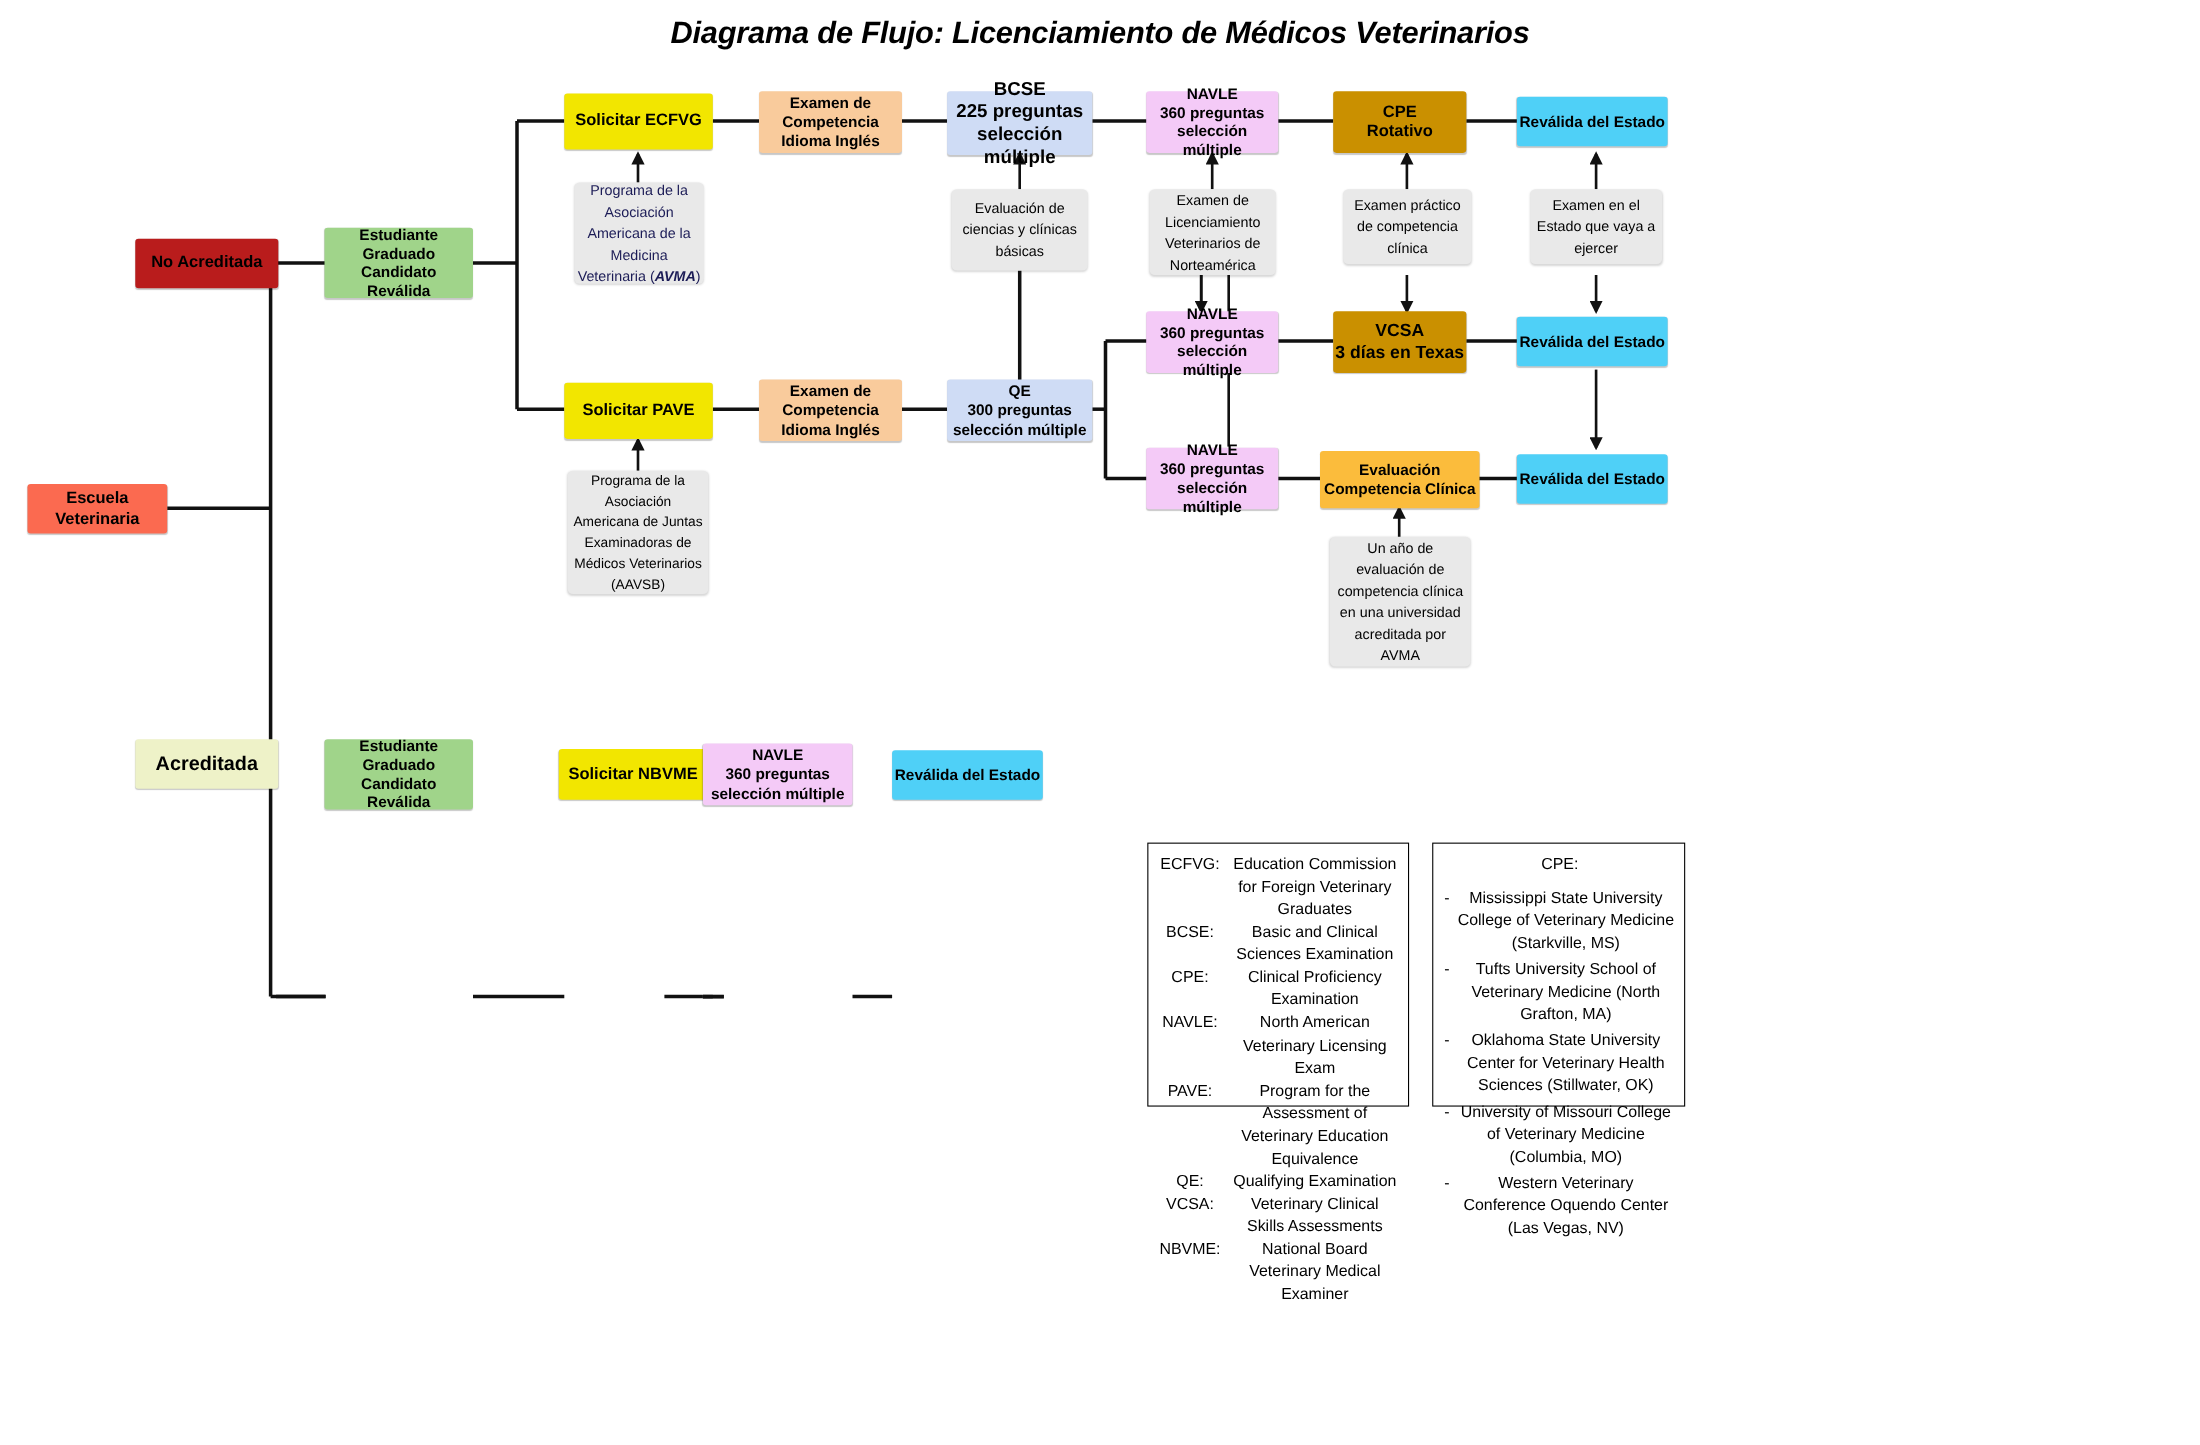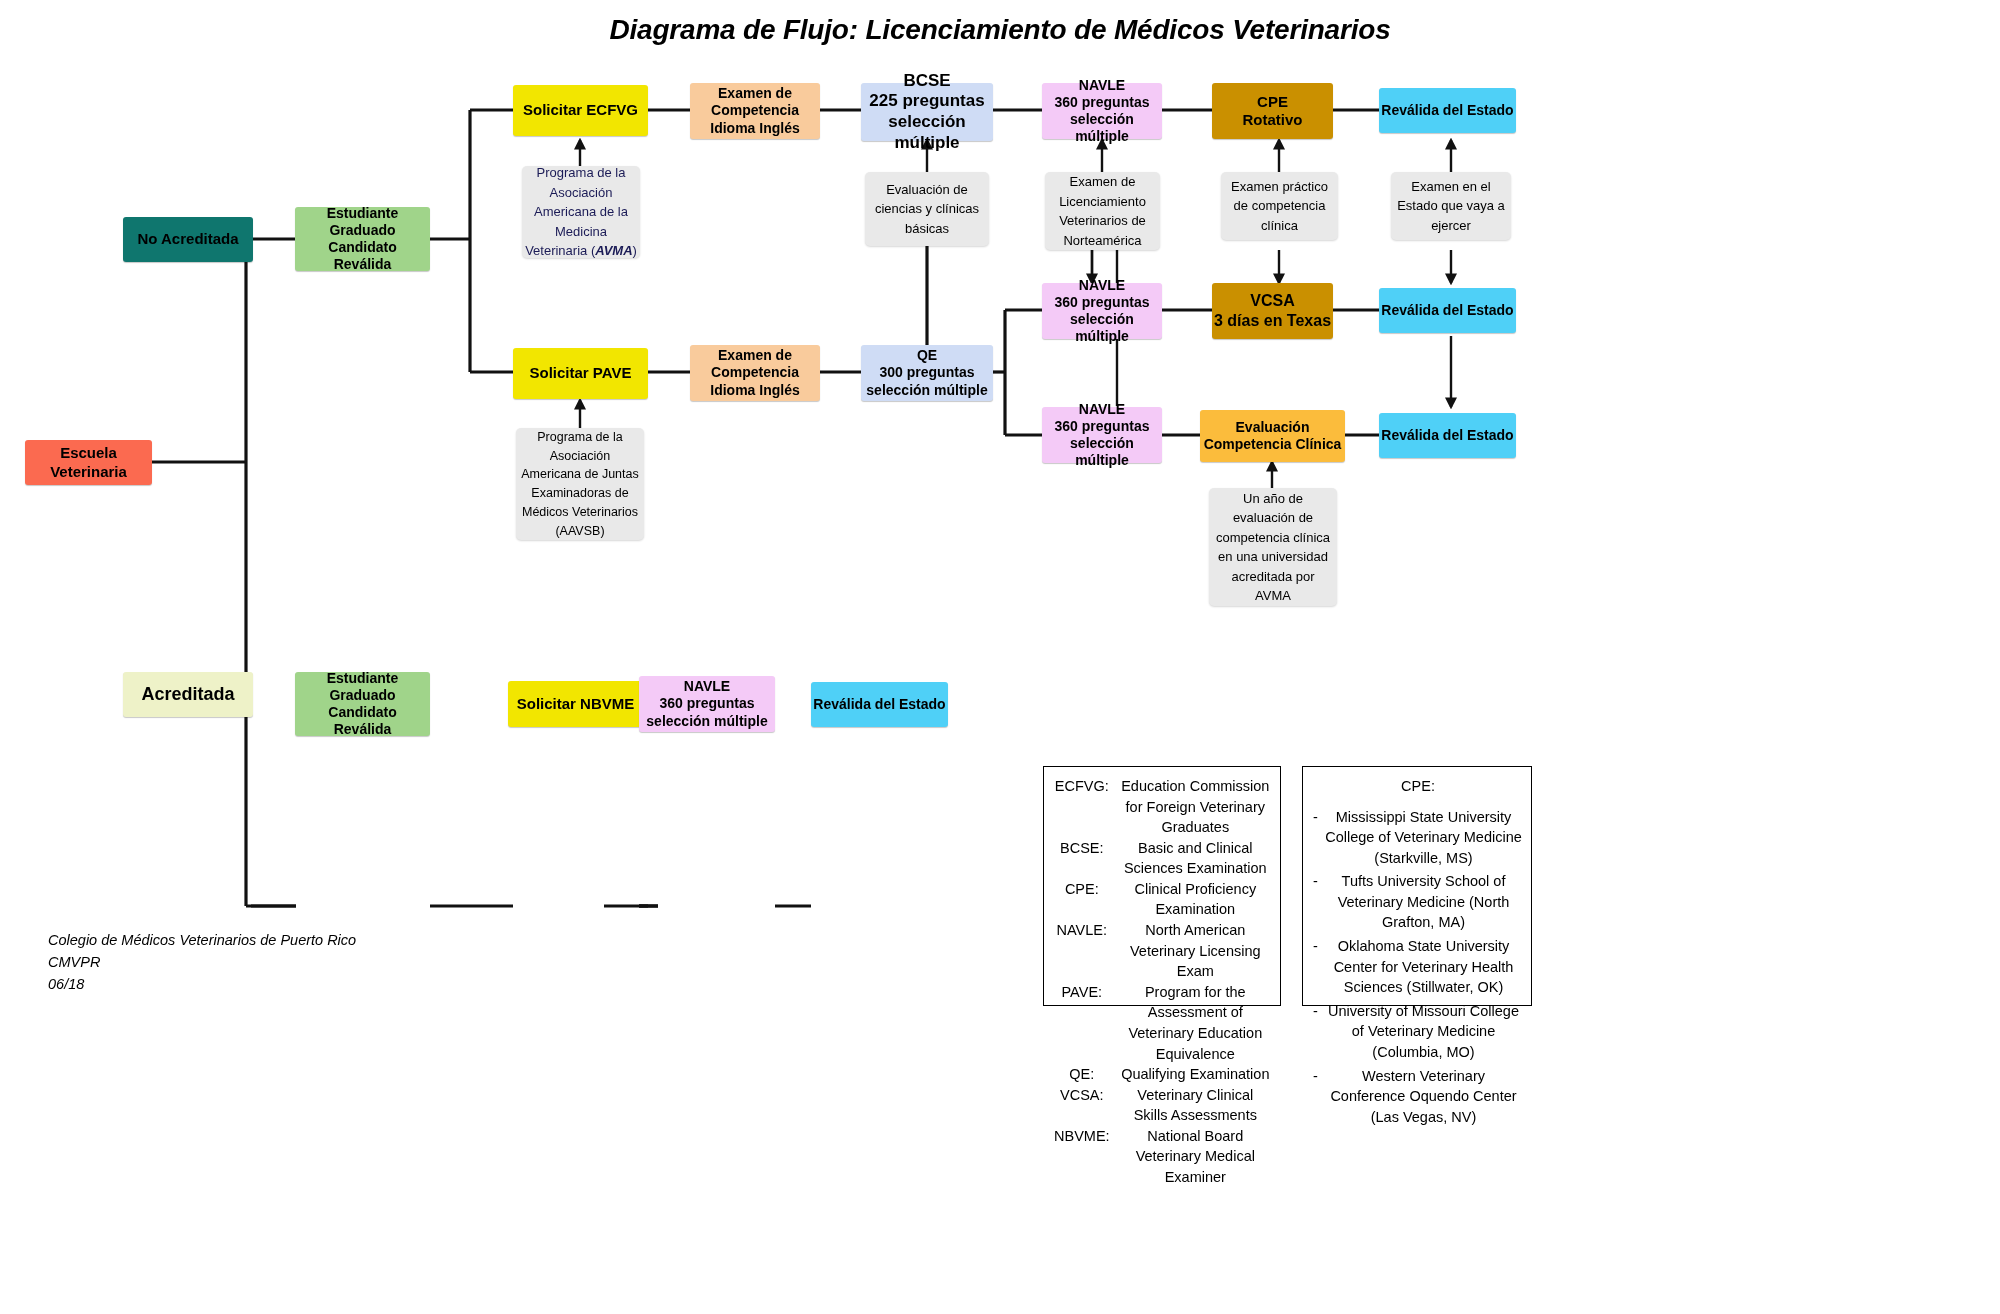--- a/index.html
+++ b/index.html
@@ -140,21 +140,21 @@
       <path d="M1279,250 L1279,283"></path>
       <path d="M1451,250 L1451,283"></path>
       <path d="M1451,336 L1451,407"></path>
     </g>
   </svg>
 
   <div class="node" style="left:25px;top:440px;width:127px;height:45px;background:#fb6a50;font-size:15px;">
     <span>Escuela Veterinaria</span>
   </div>
 
-  <div class="node" style="left:123px;top:217px;width:130px;height:45px;background:#0f766e;font-size:15px;">
+  <div class="node" style="left:123px;top:217px;width:130px;height:45px;background:#b91c1c;font-size:15px;">
     <span>No Acreditada</span>
   </div>
 
   <div class="node" style="left:123px;top:672px;width:130px;height:45px;background:#eef2c8;font-size:18px;">
     <span>Acreditada</span>
   </div>
 
   <div class="node" style="left:295px;top:207px;width:135px;height:64px;background:#a0d48a;font-size:14px;flex-direction:column;">
     <span class="ln">Estudiante</span>
     <span class="ln">Graduado Candidato</span>
@@ -351,19 +351,14 @@
     <div class="hd">CPE:</div>
     <ul id="cpe-list">
         <li>Mississippi State University College of Veterinary Medicine (Starkville, MS)</li>
         <li>Tufts University School of Veterinary Medicine (North Grafton, MA)</li>
         <li>Oklahoma State University Center for Veterinary Health Sciences (Stillwater, OK)</li>
         <li>University of Missouri College of Veterinary Medicine (Columbia, MO)</li>
         <li>Western Veterinary Conference Oquendo Center (Las Vegas, NV)</li>
       </ul>
   </div>
 
-  <div class="footer">
-    <div>Colegio de Médicos Veterinarios de Puerto Rico</div>
-    <div>CMVPR</div>
-    <div>06/18</div>
-  </div>
 
 </div>
 
 </body></html>

